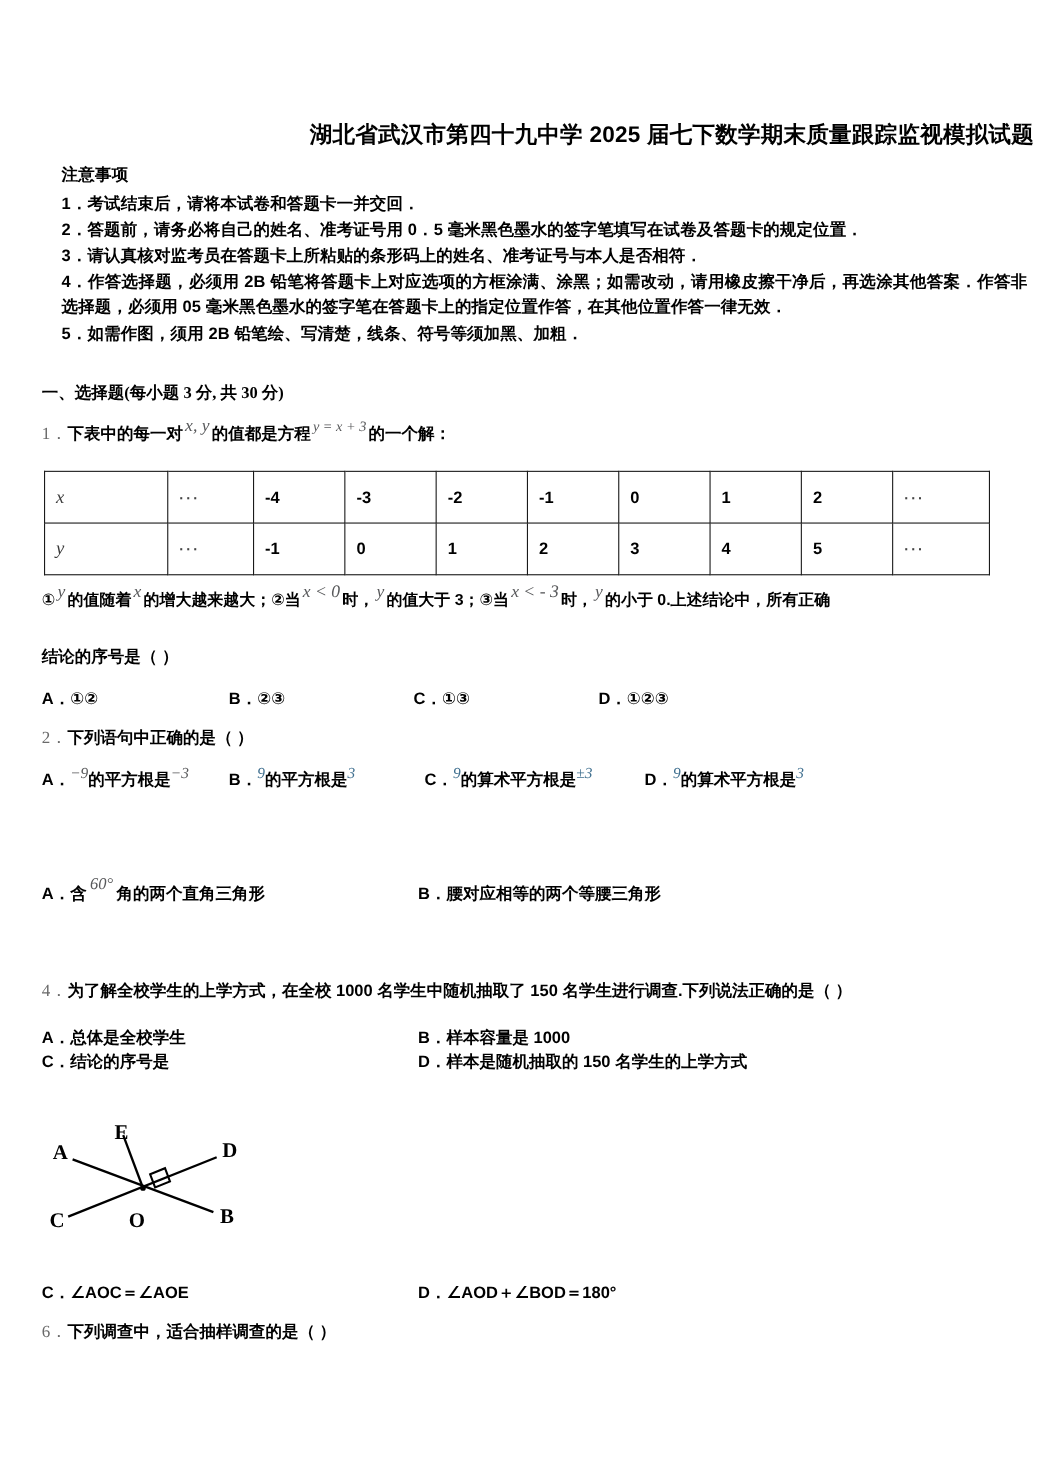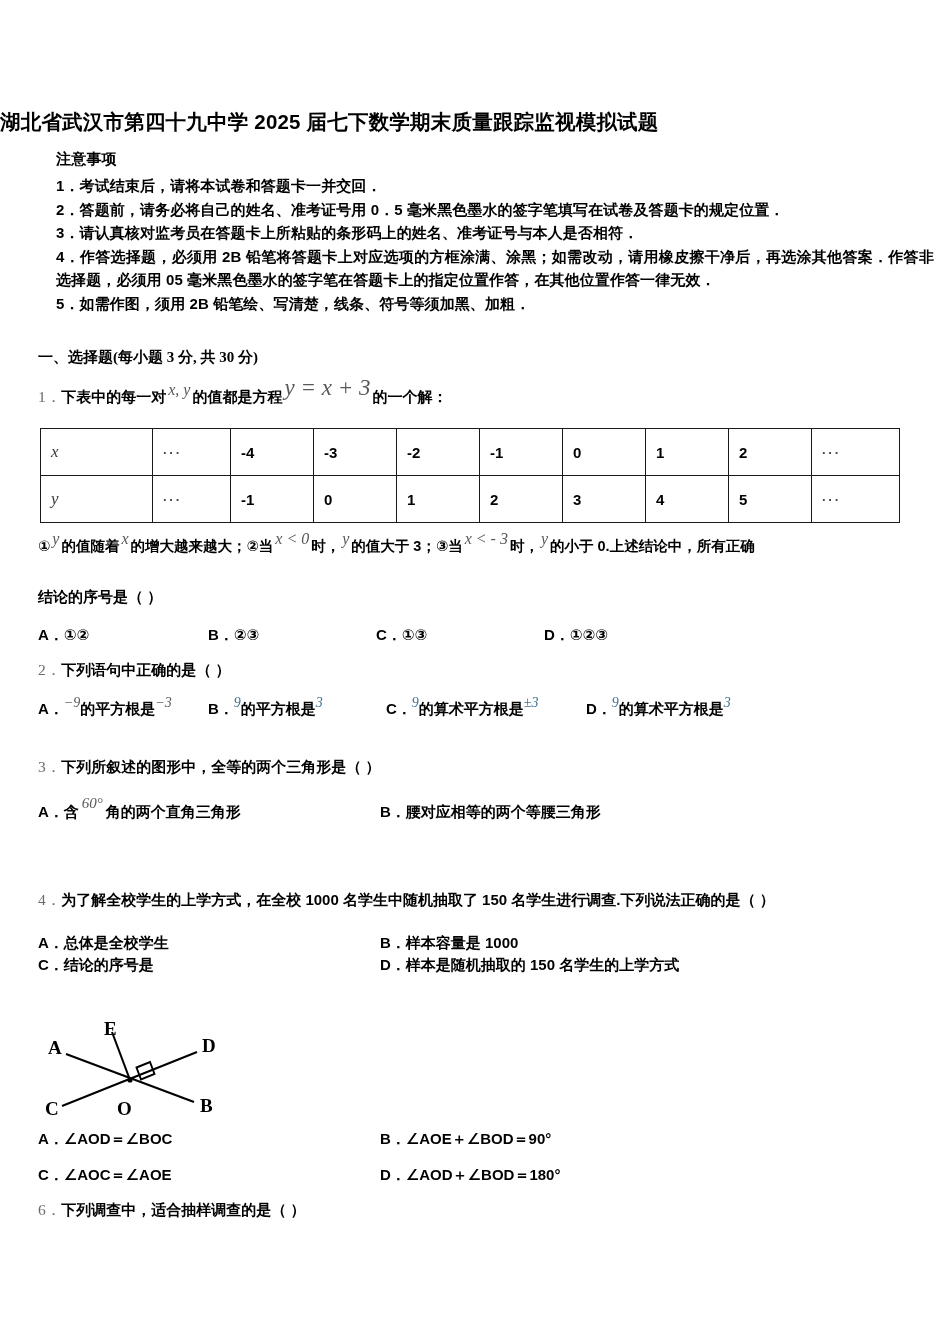--- a/index.html
+++ b/index.html
@@ -23,21 +23,21 @@
     height: 1344px;
     padding: 0;
   }
 
   
   .doc-title {
     position: absolute;
     top: 108px;
     left: 0;
     width: 940px;
-    text-align: left;
+    text-align: right;
     font-size: 20.5px;
     font-weight: bold;
     letter-spacing: 0.2px;
     font-family: "Liberation Sans", "DejaVu Sans", sans-serif;
     white-space: nowrap;
   }
 
   
   .notice {
     position: absolute;
@@ -212,21 +212,21 @@
     <div class="notice-line">1．考试结束后，请将本试卷和答题卡一并交回．</div>
     <div class="notice-line">2．答题前，请务必将自己的姓名、准考证号用 0．5 毫米黑色墨水的签字笔填写在试卷及答题卡的规定位置．</div>
     <div class="notice-line">3．请认真核对监考员在答题卡上所粘贴的条形码上的姓名、准考证号与本人是否相符．</div>
     <div class="notice-line">4．作答选择题，必须用 2B 铅笔将答题卡上对应选项的方框涂满、涂黑；如需改动，请用橡皮擦干净后，再选涂其他答案．作答非选择题，必须用 05 毫米黑色墨水的签字笔在答题卡上的指定位置作答，在其他位置作答一律无效．</div>
     <div class="notice-line">5．如需作图，须用 2B 铅笔绘、写清楚，线条、符号等须加黑、加粗．</div>
   </div>
 
   <div class="section-head">一、选择题(每小题 3 分, 共 30 分)</div>
 
   <div class="q1-stem">
-    <span class="qnum">1．</span><span>下表中的每一对</span><span class="mathi sup-math">x, y</span><span>的值都是方程</span><span class="mathi sup-math" style="font-size:23px;">y = x + 3</span><span>的一个解：</span>
+    <span class="qnum">1．</span><span>下表中的每一对</span><span class="mathi sup-math">x, y</span><span>的值都是方程</span><span class="mathi sup-math" style="font-size:13px;">y = x + 3</span><span>的一个解：</span>
   </div>
 
   <table class="val-table">
     <tbody>
         <tr>
       <td class="lbl">x</td>
       <td class="dots">···</td>
       <td class="num">-4</td>
       <td class="num">-3</td>
       <td class="num">-2</td>
@@ -261,23 +261,20 @@
     <span class="opt" style="width:170px;"><span>A．</span><span>①②</span></span><span class="opt" style="width:168px;"><span>B．</span><span>②③</span></span><span class="opt" style="width:168px;"><span>C．</span><span>①③</span></span><span class="opt"><span>D．</span><span>①②③</span></span>
   </div>
 
   <div class="qtext" style="top:660px;">
     <span class="qnum">2．</span><span>下列语句中正确的是（     ）</span>
   </div>
   <div class="opts" style="top:700px;">
     <span class="opt" style="width:170px;"><span>A．</span><span class="sup-s sup-gray">−9</span><span>的平方根是</span><span class="sup-s sup-gray">−3</span></span><span class="opt" style="width:178px;"><span>B．</span><span class="sup-s sup-blue">9</span><span>的平方根是</span><span class="sup-s sup-blue">3</span></span><span class="opt" style="width:200px;"><span>C．</span><span class="sup-s sup-blue">9</span><span>的算术平方根是</span><span class="sup-s sup-blue">±3</span></span><span class="opt"><span>D．</span><span class="sup-s sup-blue">9</span><span>的算术平方根是</span><span class="sup-s sup-blue">3</span></span>
   </div>
 
-  <div class="qtext" style="top:757px;">
-    <span class="qnum">3．</span><span>下列所叙述的图形中，全等的两个三角形是（  ）</span>
-  </div>
   <div class="opts" style="top:803px;">
     <span class="opt" style="width:342px;"><span>A．</span><span>含</span><span class="sup-s sup-gray" style="font-size:15px;top:-9px;padding:0 3px;">60°</span><span>角的两个直角三角形</span></span><span class="opt"><span>B．</span><span>腰对应相等的两个等腰三角形</span></span>
   </div>
 
   <div class="qtext" style="top:890px;">
     <span class="qnum">4．</span><span>为了解全校学生的上学方式，在全校 1000 名学生中随机抽取了 150 名学生进行调查.下列说法正确的是（  ）</span>
   </div>
   <div class="opts" style="top:934px;">
     <span class="opt" style="width:342px;"><span>A．</span><span>总体是全校学生</span></span><span class="opt"><span>B．</span><span>样本容量是 1000</span></span>
   </div>
@@ -301,23 +298,20 @@
 
       <text x="6" y="32" font-family="Liberation Serif, serif" font-size="19" font-weight="bold">A</text>
       <text x="62" y="13" font-family="Liberation Serif, serif" font-size="19" font-weight="bold">E</text>
       <text x="160" y="30" font-family="Liberation Serif, serif" font-size="19" font-weight="bold">D</text>
       <text x="3" y="93" font-family="Liberation Serif, serif" font-size="19" font-weight="bold">C</text>
       <text x="75" y="93" font-family="Liberation Serif, serif" font-size="19" font-weight="bold">O</text>
       <text x="158" y="90" font-family="Liberation Serif, serif" font-size="19" font-weight="bold">B</text>
     </svg>
   </div>
 
-  <div class="opts" style="top:1130px;">
-    <span class="opt" style="width:342px;"><span>A．</span><span>∠AOD＝∠BOC</span></span><span class="opt"><span>B．</span><span>∠AOE＋∠BOD＝90°</span></span>
-  </div>
   <div class="opts" style="top:1166px;">
     <span class="opt" style="width:342px;"><span>C．</span><span>∠AOC＝∠AOE</span></span><span class="opt"><span>D．</span><span>∠AOD＋∠BOD＝180°</span></span>
   </div>
 
   <div class="qtext" style="top:1200px;">
     <span class="qnum">6．</span><span>下列调查中，适合抽样调查的是（     ）</span>
   </div>
 
 </div>
 

